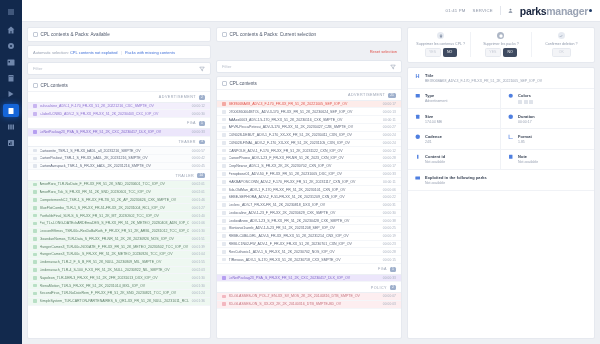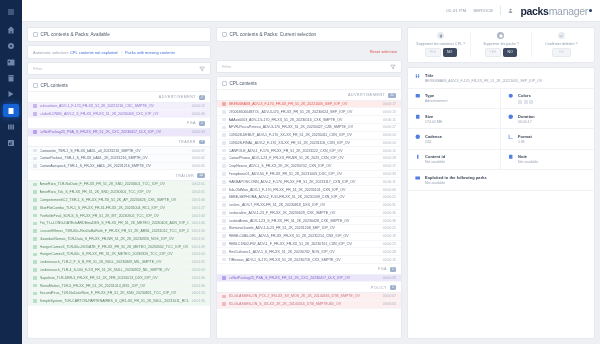--- a/index.html
+++ b/index.html
@@ -34,21 +34,21 @@
     height: 22px; background: #ffffff; display: flex; align-items: center;
     justify-content: flex-end; padding-right: 8px; gap: 7px;
     border-bottom: 1px solid #e5e8ee;
   }
   .clock { font-size: 4.3px; color: #8a93a5; letter-spacing: .2px; }
   .divider-v { width: 1px; height: 9px; background: #e2e5ec; }
   .user-ico { width: 5px; height: 5px; color: #5b6membra; }
   .user-ico svg { width: 5px; height: 5px; display: block; color: #7b8699; }
   .logo { display: flex; align-items: baseline; gap: 0; font-size: 10.5px; letter-spacing: -.3px; }
   .logo .b1 { color: #17233d; font-weight: bold; }
-  .logo .b2 { color: #9aa3b4; font-weight: 400; }
+  .logo .b2 { color: #9aa3b4; font-weight: 700; }
   .logo .dot { width: 3px; height: 3px; border-radius: 50%; background: #1f3b66; margin-left: 1px; align-self: center; }
 
   
   .content { display: flex; gap: 5px; padding: 5px 5px 5px 5px; height: 322px; }
 
   .col { background: transparent; display: flex; flex-direction: column; min-width: 0; }
   .col-left  { flex: 0 0 184px; }
   .col-mid   { flex: 0 0 186px; }
   .col-right { flex: 1 1 auto; }
 
@@ -241,21 +241,21 @@
       <span class="clock">01:41 PM</span>
       <span class="clock">SERVICE</span>
       <span class="divider-v"></span>
       <span class="user-ico">
         <svg viewBox="0 0 16 16" fill="currentColor">
             <circle cx="8" cy="5" r="3"></circle>
             <path d="M2 15c0-3.3 2.7-5 6-5s6 1.7 6 5z"></path>
           </svg>
       </span>
       <span class="logo">
-        <span class="b1">packs</span>
+        <span class="b1">parks</span>
           <span class="b2">manager</span>
           <span class="dot"></span>
       </span>
     </div>
 
     <div class="content">
 
       <div class="col col-left">
         <div class="panel-head">
           <span class="chk"></span>

